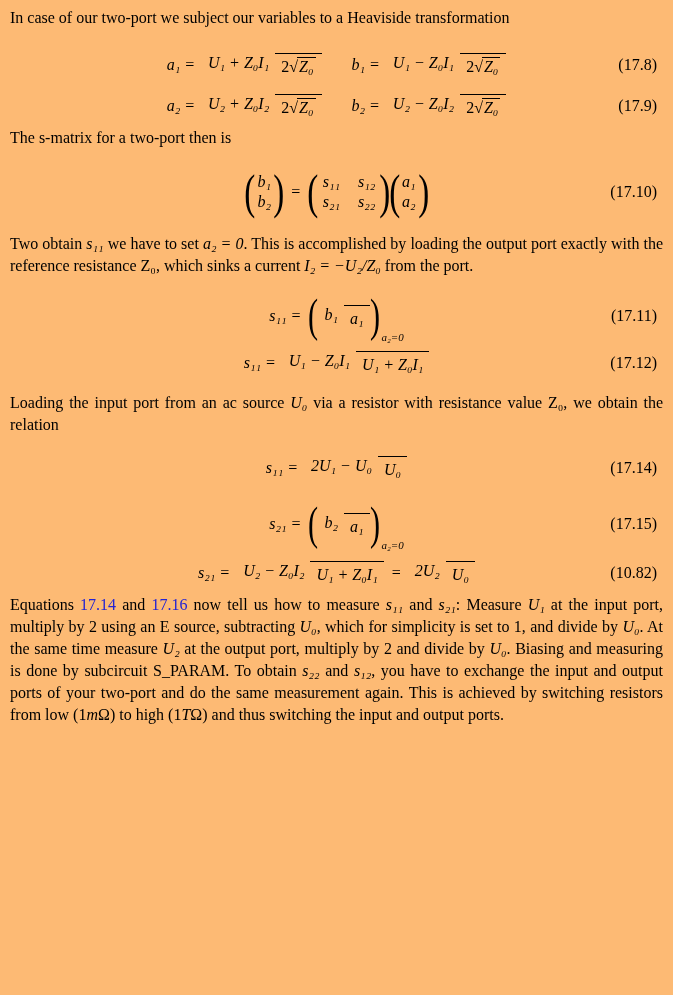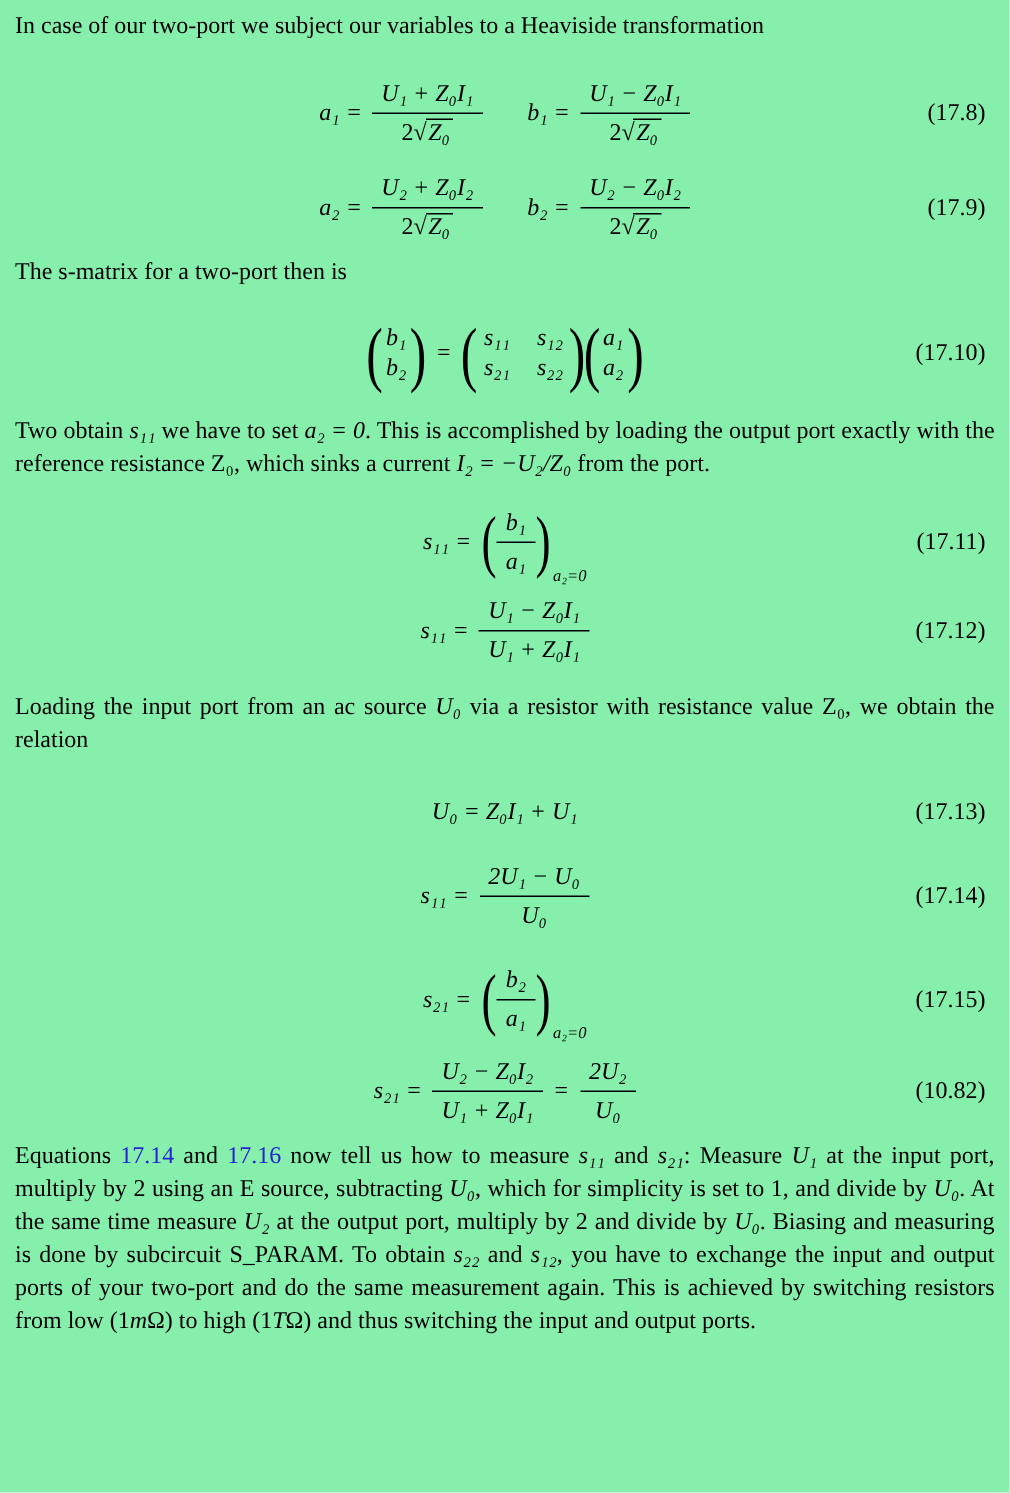--- a/index.html
+++ b/index.html
@@ -1,35 +1,35 @@
 <!DOCTYPE html>
 <html><head>
 <meta charset="utf-8">
 <style>
   html,body{margin:0;padding:0;background:#ffffff;}
   .page{
     width:673px;height:995px;box-sizing:border-box;
     padding:7px 10px 0 10px;
     font-family:"Liberation Serif","DejaVu Serif",serif;
-    font-size:16px;color:#000;background:#86efac;
+    font-size:16px;color:#000;background:#fdba74;
     overflow:hidden;position:relative;
   }
   p.body{margin:0;line-height:22px;text-align:justify;}
   .t{font-style:normal;}
   .m{font-style:italic;}
   .mr{font-style:normal;}
   a.link{color:#2323d3;text-decoration:none;cursor:pointer;}
   
   .eqrow{position:relative;display:flex;justify-content:center;align-items:flex-start;padding:4px 0;}
   .eqno{position:absolute;right:6px;top:50%;transform:translateY(-50%);font-style:normal;}
   .mathwrap{display:inline-flex;align-items:center;}
   .group{display:inline-flex;align-items:center;}
   .pair{gap:30px;}
   .lhs{margin-right:7px;white-space:nowrap;}
-  .frac{display:inline-flex;flex-direction:column;text-align:center;vertical-align:middle;}
+  .frac{display:inline-flex;flex-direction:row;text-align:center;vertical-align:middle;}
   .num{padding:0 6px 3px 6px;line-height:19px;white-space:nowrap;}
   .den{border-top:1.2px solid #000;padding:3px 6px 0 6px;line-height:19px;display:flex;justify-content:center;align-items:flex-start;white-space:nowrap;}
   .rt{font-style:normal;margin-right:-1px;}
   .rad{display:inline-block;border-top:1.2px solid #000;padding:0 2px;line-height:17px;}
   .bigp{font-size:46px;line-height:46px;display:inline-block;transform:scale(0.72,1.05);margin:0 -3px;font-style:normal;font-weight:normal;}
   .bp{font-size:42px;line-height:42px;display:inline-block;transform:scale(0.72,1.1);margin:0 -2px;font-style:normal;}
   .rel{margin:0 8px;font-style:normal;}
   .vec{display:inline-flex;flex-direction:column;align-items:center;line-height:20px;padding:0 3px;}
   .mat2{display:inline-grid;grid-template-columns:auto auto;column-gap:18px;row-gap:0;line-height:20px;justify-items:center;padding:0 5px;}
   .cond{font-size:11px;align-self:flex-end;transform:translateY(6px);margin-left:2px;white-space:nowrap;}
@@ -164,26 +164,20 @@
       <span class="frac">
         <span class="num m">U₁ − Z₀I₁</span>
         <span class="den m">U₁ + Z₀I₁</span>
       </span>
     </span>
     <span class="eqno">(17.12)</span>
   </div>
 
   <p class="body" id="p-loading"><span class="t">Loading the input port from an ac source </span><span class="m">U₀</span><span class="t"> via a resistor with resistance value </span><span class="mr">Z₀</span><span class="t">, we obtain the relation</span></p>
 
-  <div class="eqrow" id="eq13">
-    <span class="mathwrap">
-      <span class="m">U₀ = Z₀I₁ + U₁</span>
-    </span>
-    <span class="eqno">(17.13)</span>
-  </div>
 
 
   <div class="eqrow" id="eq14">
     <span class="mathwrap">
       <span class="m lhs">s₁₁ =</span>
       <span class="frac">
         <span class="num m">2U₁ − U₀</span>
         <span class="den m">U₀</span>
       </span>
     </span>

